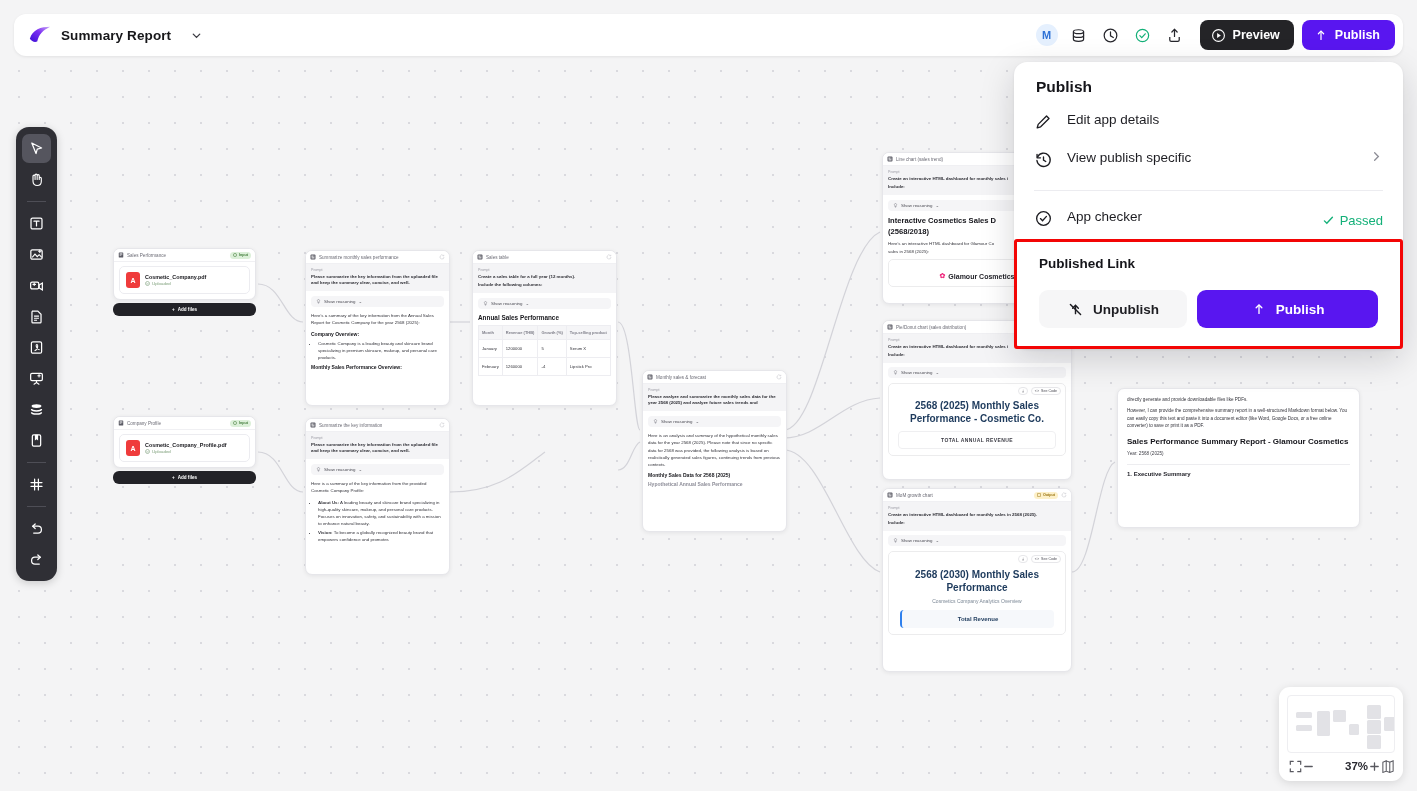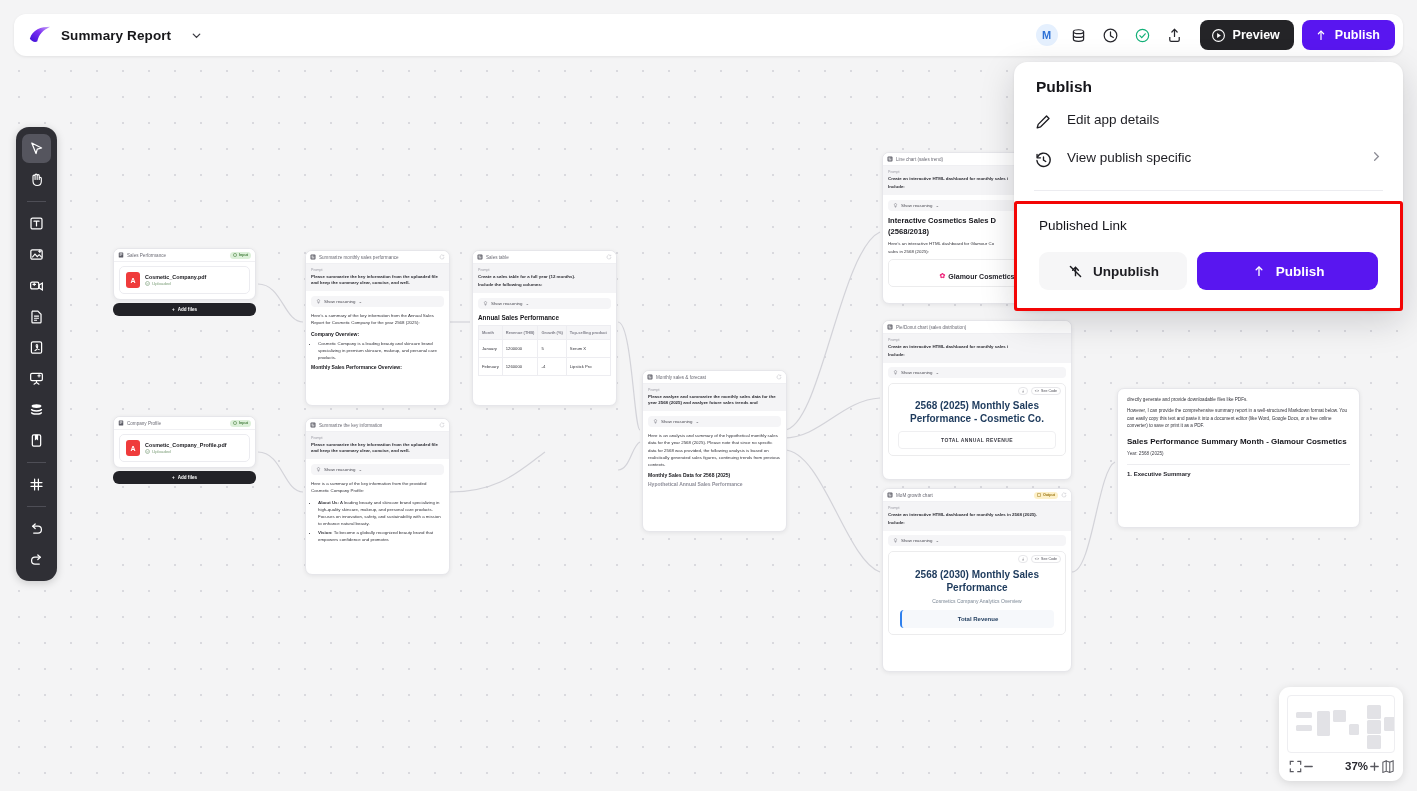--- a/index.html
+++ b/index.html
@@ -154,21 +154,21 @@
     display:flex;gap:14px;padding:8px 20px;cursor:pointer;
     font-size:13.5px;color:#1d1d22;
   }
   .pitem .lbl{flex:1 1 auto;}
   .pass{color:#13b078;font-size:13px;display:flex;align-items:center;gap:5px;}
   .pdiv{height:1px;background:#ececf0;margin:10px 20px;}
   #link-section{
     margin:0 0 0; padding:14px 22px 18px;
     border:3px solid #f30505; border-radius:3px;
   }
-  #link-section .ls-title{font-size:13.5px;font-weight:400;color:#15151a;margin-bottom:19px;}
+  #link-section .ls-title{font-size:13.5px;font-weight:700;color:#15151a;margin-bottom:19px;}
   .link-row{display:flex;align-items:center;gap:10px;}
   #pub-link{
     color:#4a22e0;font-size:13.5px;white-space:nowrap;overflow:hidden;
     text-overflow:ellipsis;flex:1 1 auto;cursor:pointer;
   }
   .copy-btn{width:20px;height:20px;display:flex;align-items:center;justify-content:center;
     cursor:pointer;border-radius:4px;flex:0 0 auto;}
   .btn-row{display:flex;gap:10px;margin-top:16px;text-align:center;}
   #btn-unpublish{
     flex:1 1 0;height:38px;background:#f6f6f7;border-radius:9px;display:flex;
@@ -626,21 +626,21 @@
         <div class="dash-sub">Cosmetics Company Analytics Overview</div>
         <div class="kpi">Total Revenue</div>
       </div>
     </div>
   </div>
 
   <div class="card" style="left:1117px;top:388px;width:243px;height:140px;">
     <div style="padding:7px 9px;">
       <div class="bd-p" style="font-size:4.6px;">directly generate and provide downloadable files like PDFs.</div>
       <div class="bd-p" style="font-size:4.6px;">However, I can provide the comprehensive summary report in a well-structured Markdown format below. You can easily copy this text and paste it into a document editor (like Word, Google Docs, or a free online converter) to save or print it as a PDF.</div>
-      <div style="font-size:8px;font-weight:700;color:#15151b;line-height:1.3;margin-top:7px;">Sales Performance Summary Month - Glamour Cosmetics</div>
+      <div style="font-size:8px;font-weight:700;color:#15151b;line-height:1.3;margin-top:7px;">Sales Performance Summary Report - Glamour Cosmetics</div>
       <div style="font-size:4.6px;color:#44444c;margin-top:4px;">Year: 2568 (2025)</div>
       <div style="height:1px;background:#ededf0;margin:8px 0 6px;"></div>
       <div style="font-size:6px;font-weight:600;color:#26262d;">1. Executive Summary</div>
     </div>
   </div>
 
 </div>
 
 <div id="topbar">
   <span class="logo">
@@ -817,20 +817,35 @@
     <span class="lbl">View publish specific</span>
     <span>
       <svg width="13" height="13" viewBox="0 0 14 14">
           <path d="M5 3l4 4-4 4" fill="none" stroke="#8d8d96" stroke-width="1.4" stroke-linecap="round"></path>
         </svg>
     </span>
   </div>
 
   <div class="pdiv"></div>
 
+  <div class="pitem">
+    <span>
+      <svg width="19" height="19" viewBox="0 0 20 20">
+          <circle cx="10" cy="10" r="7.2" fill="none" stroke="#1d1d22" stroke-width="1.4"></circle>
+          <path d="M6.8 10.1l2.2 2.2 4.1-4.5" fill="none" stroke="#1d1d22" stroke-width="1.4" stroke-linecap="round"></path>
+        </svg>
+    </span>
+    <span class="lbl">App checker</span>
+    <span class="pass">
+      <svg width="13" height="13" viewBox="0 0 14 14">
+          <path d="M2.6 7.4l2.6 2.6 6-6.6" fill="none" stroke="#13b078" stroke-width="1.5" stroke-linecap="round"></path>
+        </svg>
+      <span>Passed</span>
+    </span>
+  </div>
 
 
   <div id="link-section">
     <div class="ls-title">Published Link</div>
     <div class="btn-row">
       <div id="btn-unpublish">
         <svg width="17" height="17" viewBox="0 0 18 18">
             <path d="M9 13.4V5.6" stroke="#1d1d22" stroke-width="1.5" stroke-linecap="round"></path>
             <path d="M6 7.6L9 4.6l3 3" fill="none" stroke="#1d1d22" stroke-width="1.5" stroke-linecap="round"></path>
             <path d="M3.6 3.6l10.8 10.8" stroke="#1d1d22" stroke-width="1.5" stroke-linecap="round"></path>

